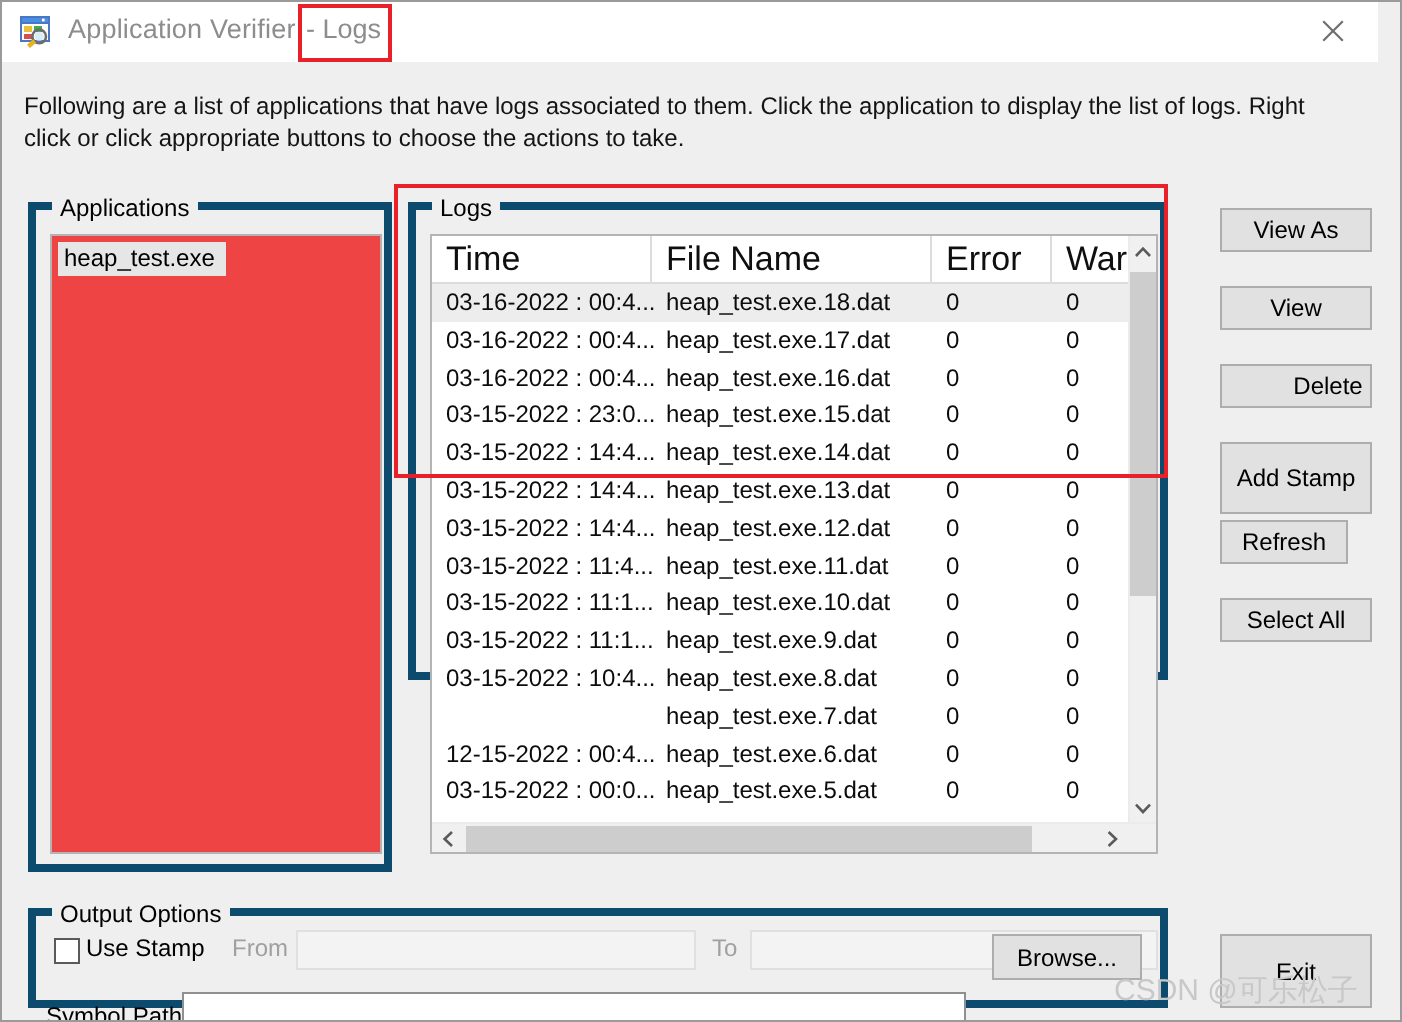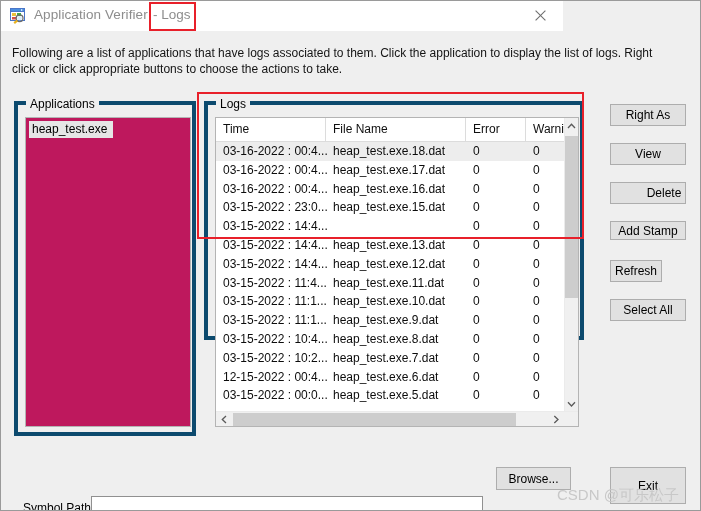--- a/index.html
+++ b/index.html
@@ -26,21 +26,21 @@
     background: #efefef;
     border: 1px solid #9a9a9a;
     box-sizing: border-box;
     overflow: hidden;
   }
 
   
   #titlebar {
     position: absolute;
     left: 0; top: 0;
-    width: 562px;
+    width: 688px;
     height: 30px;
     background: #ffffff;
     box-sizing: border-box;
   }
   #app-icon {
     position: absolute;
     left: 9px; top: 7px;
     width: 17px; height: 16px;
   }
   #title-text {
@@ -118,21 +118,21 @@
   #grp-applications { left: 13px; top: 70px; width: 182px; height: 335px; }
   #grp-logs { left: 203px; top: 70px; width: 380px; height: 239px; }
   #grp-output { left: 13px; top: 423px; width: 570px; height: 50px; }
 
   
   #app-list {
     position: absolute;
     left: 7px; top: 12px;
     width: 166px;
     height: 310px;
-    background: #be185d;
+    background: #ef4444;
     border: 1px solid #b4b4b4;
     box-sizing: border-box;
     overflow: hidden;
   }
   #app-list-item {
     margin: 3px 0 0 3px;
     padding: 1px 6px 2px 3px;
     display: inline-block;
     background: #e6e6e6;
     font-size: 12px;
@@ -157,21 +157,21 @@
     height: 24px;
     background: #ffffff;
     border-bottom: 1px solid #dcdcdc;
     box-sizing: border-box;
   }
   .hdr-cell {
     position: absolute;
     top: 0;
     height: 23px;
     line-height: 23px;
-    font-size: 12px;
+    font-size: 17px;
     color: #0f0f0f;
     border-right: 1px solid #dcdcdc;
     box-sizing: border-box;
     padding-left: 7px;
     overflow: hidden;
     white-space: nowrap;
   }
   #hdr-time     { left: 0px;   width: 110px; }
   #hdr-filename { left: 110px; width: 140px; }
   #hdr-error    { left: 250px; width: 60px; }
@@ -257,22 +257,22 @@
     font-size: 12px;
     color: #000000;
     display: flex;
     align-items: center;
     justify-content: center;
     white-space: nowrap;
   }
   #btn-save-as   { left: 609px; top: 73px;  width: 76px; height: 22px; }
   #btn-view      { left: 609px; top: 112px; width: 76px; height: 22px; }
   #btn-delete    { left: 609px; top: 151px; width: 76px; height: 22px; padding-left: 32px; }
-  #btn-add-stamp { left: 609px; top: 190px; width: 76px; height: 19px; }
-  #btn-refresh   { left: 609px; top: 229px; width: 52px; height: 22px; text-align: center; }
+  #btn-add-stamp { left: 609px; top: 190px; width: 76px; height: 36px; }
+  #btn-refresh   { left: 609px; top: 229px; width: 64px; height: 22px; text-align: center; }
   #btn-select-all{ left: 609px; top: 268px; width: 76px; height: 22px; }
   #btn-browse    { left: 495px; top: 436px; width: 75px; height: 23px; }
   #btn-exit      { left: 609px; top: 436px; width: 76px; height: 37px; }
 
   
   #chk-use-stamp-box {
     position: absolute;
     left: 9px; top: 11px;
     width: 13px; height: 13px;
     background: #ffffff;
@@ -412,20 +412,21 @@
               <div class="cell c-warn">0</div>
             </div>
             <div class="lv-row">
               <div class="cell c-time">03-15-2022 : 23:0...</div>
               <div class="cell c-file">heap_test.exe.15.dat</div>
               <div class="cell c-err">0</div>
               <div class="cell c-warn">0</div>
             </div>
             <div class="lv-row">
               <div class="cell c-time">03-15-2022 : 14:4...</div>
+              <div class="cell c-file">heap_test.exe.14.dat</div>
               <div class="cell c-err">0</div>
               <div class="cell c-warn">0</div>
             </div>
             <div class="lv-row">
               <div class="cell c-time">03-15-2022 : 14:4...</div>
               <div class="cell c-file">heap_test.exe.13.dat</div>
               <div class="cell c-err">0</div>
               <div class="cell c-warn">0</div>
             </div>
             <div class="lv-row">
@@ -452,21 +453,20 @@
               <div class="cell c-err">0</div>
               <div class="cell c-warn">0</div>
             </div>
             <div class="lv-row">
               <div class="cell c-time">03-15-2022 : 10:4...</div>
               <div class="cell c-file">heap_test.exe.8.dat</div>
               <div class="cell c-err">0</div>
               <div class="cell c-warn">0</div>
             </div>
             <div class="lv-row">
-              <div class="cell c-time">03-15-2022 : 10:2...</div>
               <div class="cell c-file">heap_test.exe.7.dat</div>
               <div class="cell c-err">0</div>
               <div class="cell c-warn">0</div>
             </div>
             <div class="lv-row">
               <div class="cell c-time">12-15-2022 : 00:4...</div>
               <div class="cell c-file">heap_test.exe.6.dat</div>
               <div class="cell c-err">0</div>
               <div class="cell c-warn">0</div>
             </div>
@@ -502,27 +502,36 @@
           <div class="hs-arrow" id="hs-right">
             <svg width="6" height="9" viewBox="0 0 6 9">
                 <polyline points="1.3,1 5,4.5 1.3,8" fill="none" stroke="#5a5a5a" stroke-width="1.3"></polyline>
               </svg>
           </div>
         </div>
 
       </div>
     </div>
 
-    <div class="btn" id="btn-save-as">Right As</div>
+    <div class="btn" id="btn-save-as">View As</div>
     <div class="btn" id="btn-view">View</div>
     <div class="btn" id="btn-delete">Delete</div>
     <div class="btn" id="btn-add-stamp">Add Stamp</div>
     <div class="btn" id="btn-refresh">Refresh</div>
     <div class="btn" id="btn-select-all">Select All</div>
 
+    <div class="groupbox" id="grp-output">
+      <span class="group-label">Output Options</span>
+      <div id="chk-use-stamp-box"></div>
+      <span id="chk-use-stamp-label">Use Stamp</span>
+      <span id="lbl-from">From</span>
+      <div id="inp-from"></div>
+      <span id="lbl-to">To</span>
+      <div id="inp-to"></div>
+    </div>
 
     <span id="lbl-symbol-path">Symbol Path</span>
     <div id="inp-symbol-path"></div>
 
     <div class="btn" id="btn-browse">Browse...</div>
     <div class="btn" id="btn-exit">Exit</div>
 
   </div>
 
   <div class="annot" id="annot-logs-title"></div>

